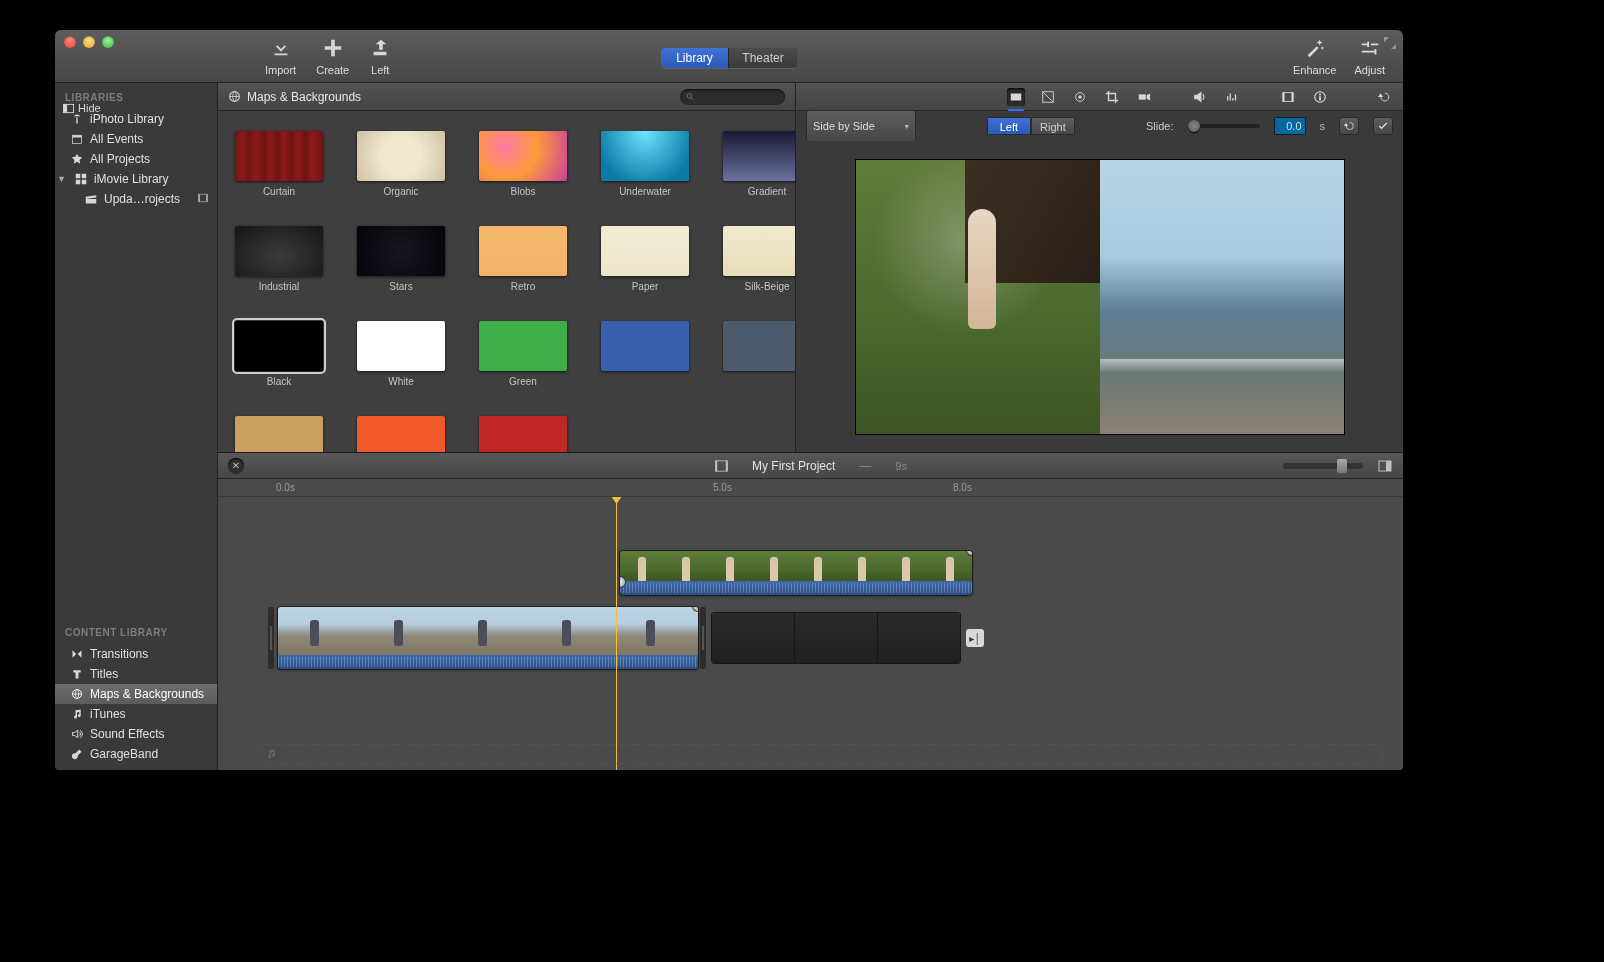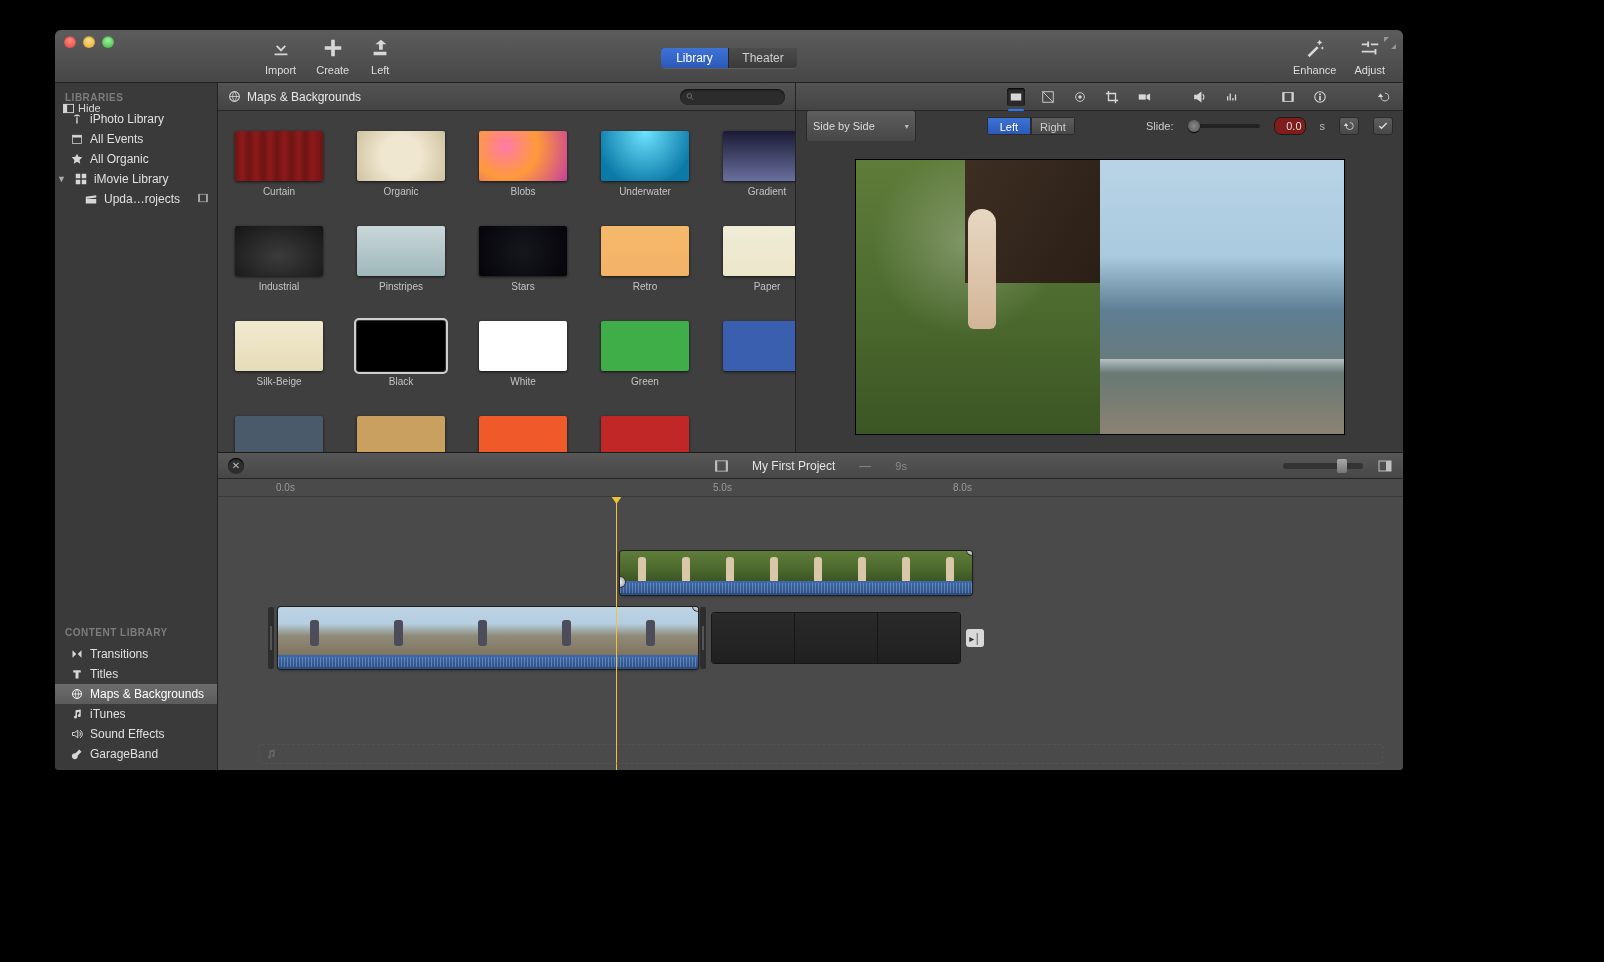--- a/index.html
+++ b/index.html
@@ -127,22 +127,22 @@
   .dropdown .caret { font-size: 8px; color: #bbb; }
   .seg2 { display: flex; border-radius: 3px; overflow: hidden; }
   .seg2 div { width: 44px; height: 18px; line-height: 18px; text-align: center; font-size: 11px;
               background: linear-gradient(#5e5e5e, #474747); border: 1px solid #2a2a2a; }
   .seg2 div.sel { background: linear-gradient(#3e73d6, #2b59b8); color: #fff; }
   .slide-label { font-size: 11px; color: #ccc; }
   .slider { width: 72px; height: 4px; background: #222; border-radius: 2px; position: relative; }
   .slider .knob { position: absolute; left: 0; top: -4px; width: 12px; height: 12px;
                   background: radial-gradient(#888, #555); border-radius: 50%;
                   box-shadow: 0 1px 1px #000; }
-  .numbox { width: 32px; height: 18px; background: #7f1d1d; border: 1px solid #1a1a1a;
-            border-radius: 7px; color: #ddd; font-size: 11px; text-align: right; padding: 0 3px;
+  .numbox { width: 32px; height: 18px; background: #0369a1; border: 1px solid #1a1a1a;
+            border-radius: 1px; color: #ddd; font-size: 11px; text-align: right; padding: 0 3px;
             line-height: 16px; }
   .unit { font-size: 11px; color: #bbb; }
   .roundbtn { width: 20px; height: 18px; background: linear-gradient(#5e5e5e, #474747);
               border: 1px solid #2a2a2a; border-radius: 3px; display: flex; align-items: center;
               justify-content: center; }
 
   
   .preview-area { flex: 1; display: flex; align-items: center; justify-content: center; background: #3a3a3a; }
   .preview-frame { width: 488px; height: 274px; display: flex; box-shadow: 0 0 0 1px #000; }
   .prev-half { flex: 1; position: relative; overflow: hidden; }
@@ -313,21 +313,21 @@
         <svg width="12" height="12" viewBox="0 0 16 16">
             <rect x="2" y="3" width="12" height="11" fill="none" stroke="#d7d7d7"></rect>
             <rect x="2" y="3" width="12" height="3"></rect>
           </svg>
         <span>All Events</span>
       </div>
       <div class="sb-item">
         <svg width="12" height="12" viewBox="0 0 16 16">
             <path d="M8 1l2 4 5 .7-3.6 3.5.9 5L8 11.8 3.7 14.2l.9-5L1 5.7 6 5z"></path>
           </svg>
-        <span>All Organic</span>
+        <span>All Projects</span>
       </div>
       <div class="sb-item">
         <span class="disclosure">▼</span>
         <svg width="12" height="12" viewBox="0 0 16 16">
             <rect x="1" y="1" width="6" height="6"></rect>
             <rect x="9" y="1" width="6" height="6"></rect>
             <rect x="1" y="9" width="6" height="6"></rect>
             <rect x="9" y="9" width="6" height="6"></rect>
           </svg>
         <span>iMovie Library</span>
@@ -426,24 +426,20 @@
                   <div class="bg-swatch" style="background: radial-gradient(at 50% 0%, rgb(111, 228, 255) 0%, rgb(11, 122, 168) 80%);"></div>
                   <div class="bg-label">Underwater</div>
                 </div>
                 <div class="bg-cell">
                   <div class="bg-swatch" style="background: linear-gradient(rgb(26, 26, 52) 0%, rgb(106, 111, 158) 100%);"></div>
                   <div class="bg-label">Gradient</div>
                 </div>
                 <div class="bg-cell">
                   <div class="bg-swatch" style="background: radial-gradient(at 50% 60%, rgb(60, 60, 60) 0%, rgb(21, 21, 21) 100%);"></div>
                   <div class="bg-label">Industrial</div>
-                </div>
-                <div class="bg-cell">
-                  <div class="bg-swatch" style="background: linear-gradient(rgb(201, 215, 217) 0%, rgb(159, 183, 186) 100%);"></div>
-                  <div class="bg-label">Pinstripes</div>
                 </div>
                 <div class="bg-cell">
                   <div class="bg-swatch" style="background: radial-gradient(circle, rgb(22, 22, 29) 0%, rgb(4, 4, 10) 100%);"></div>
                   <div class="bg-label">Stars</div>
                 </div>
                 <div class="bg-cell">
                   <div class="bg-swatch" style="background: linear-gradient(rgb(245, 185, 107) 0%, rgb(243, 178, 104) 100%);"></div>
                   <div class="bg-label">Retro</div>
                 </div>
                 <div class="bg-cell">

